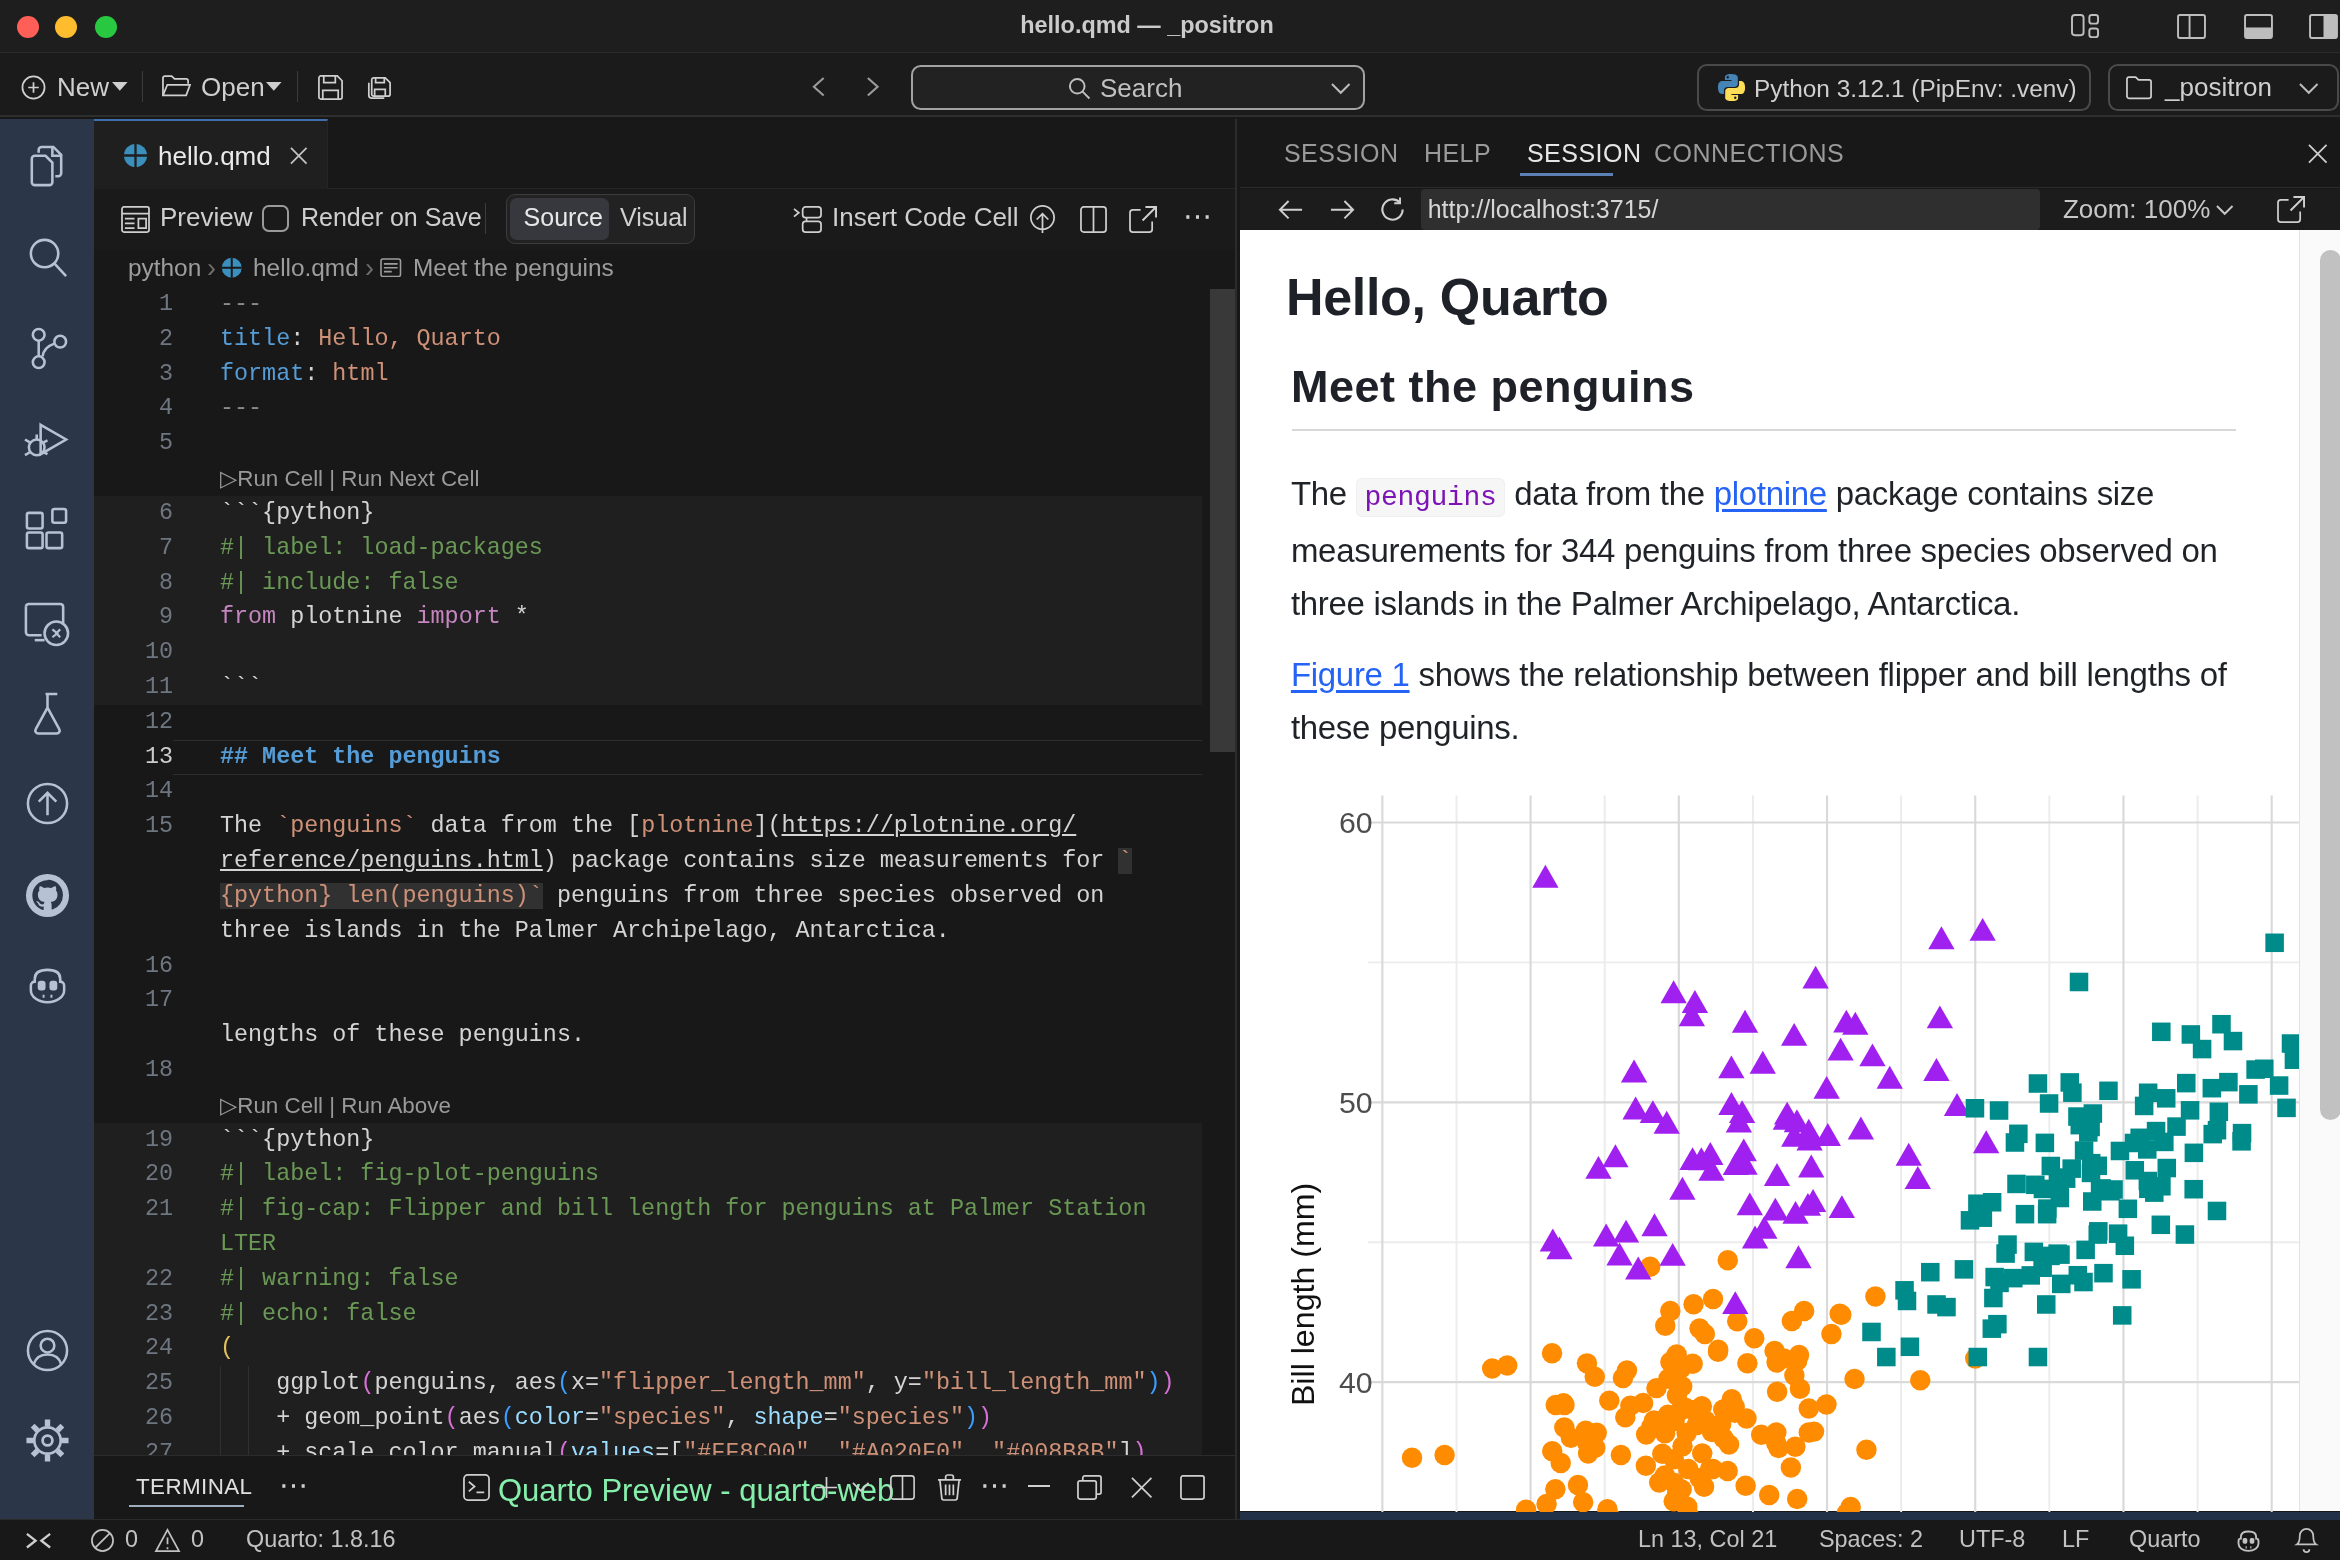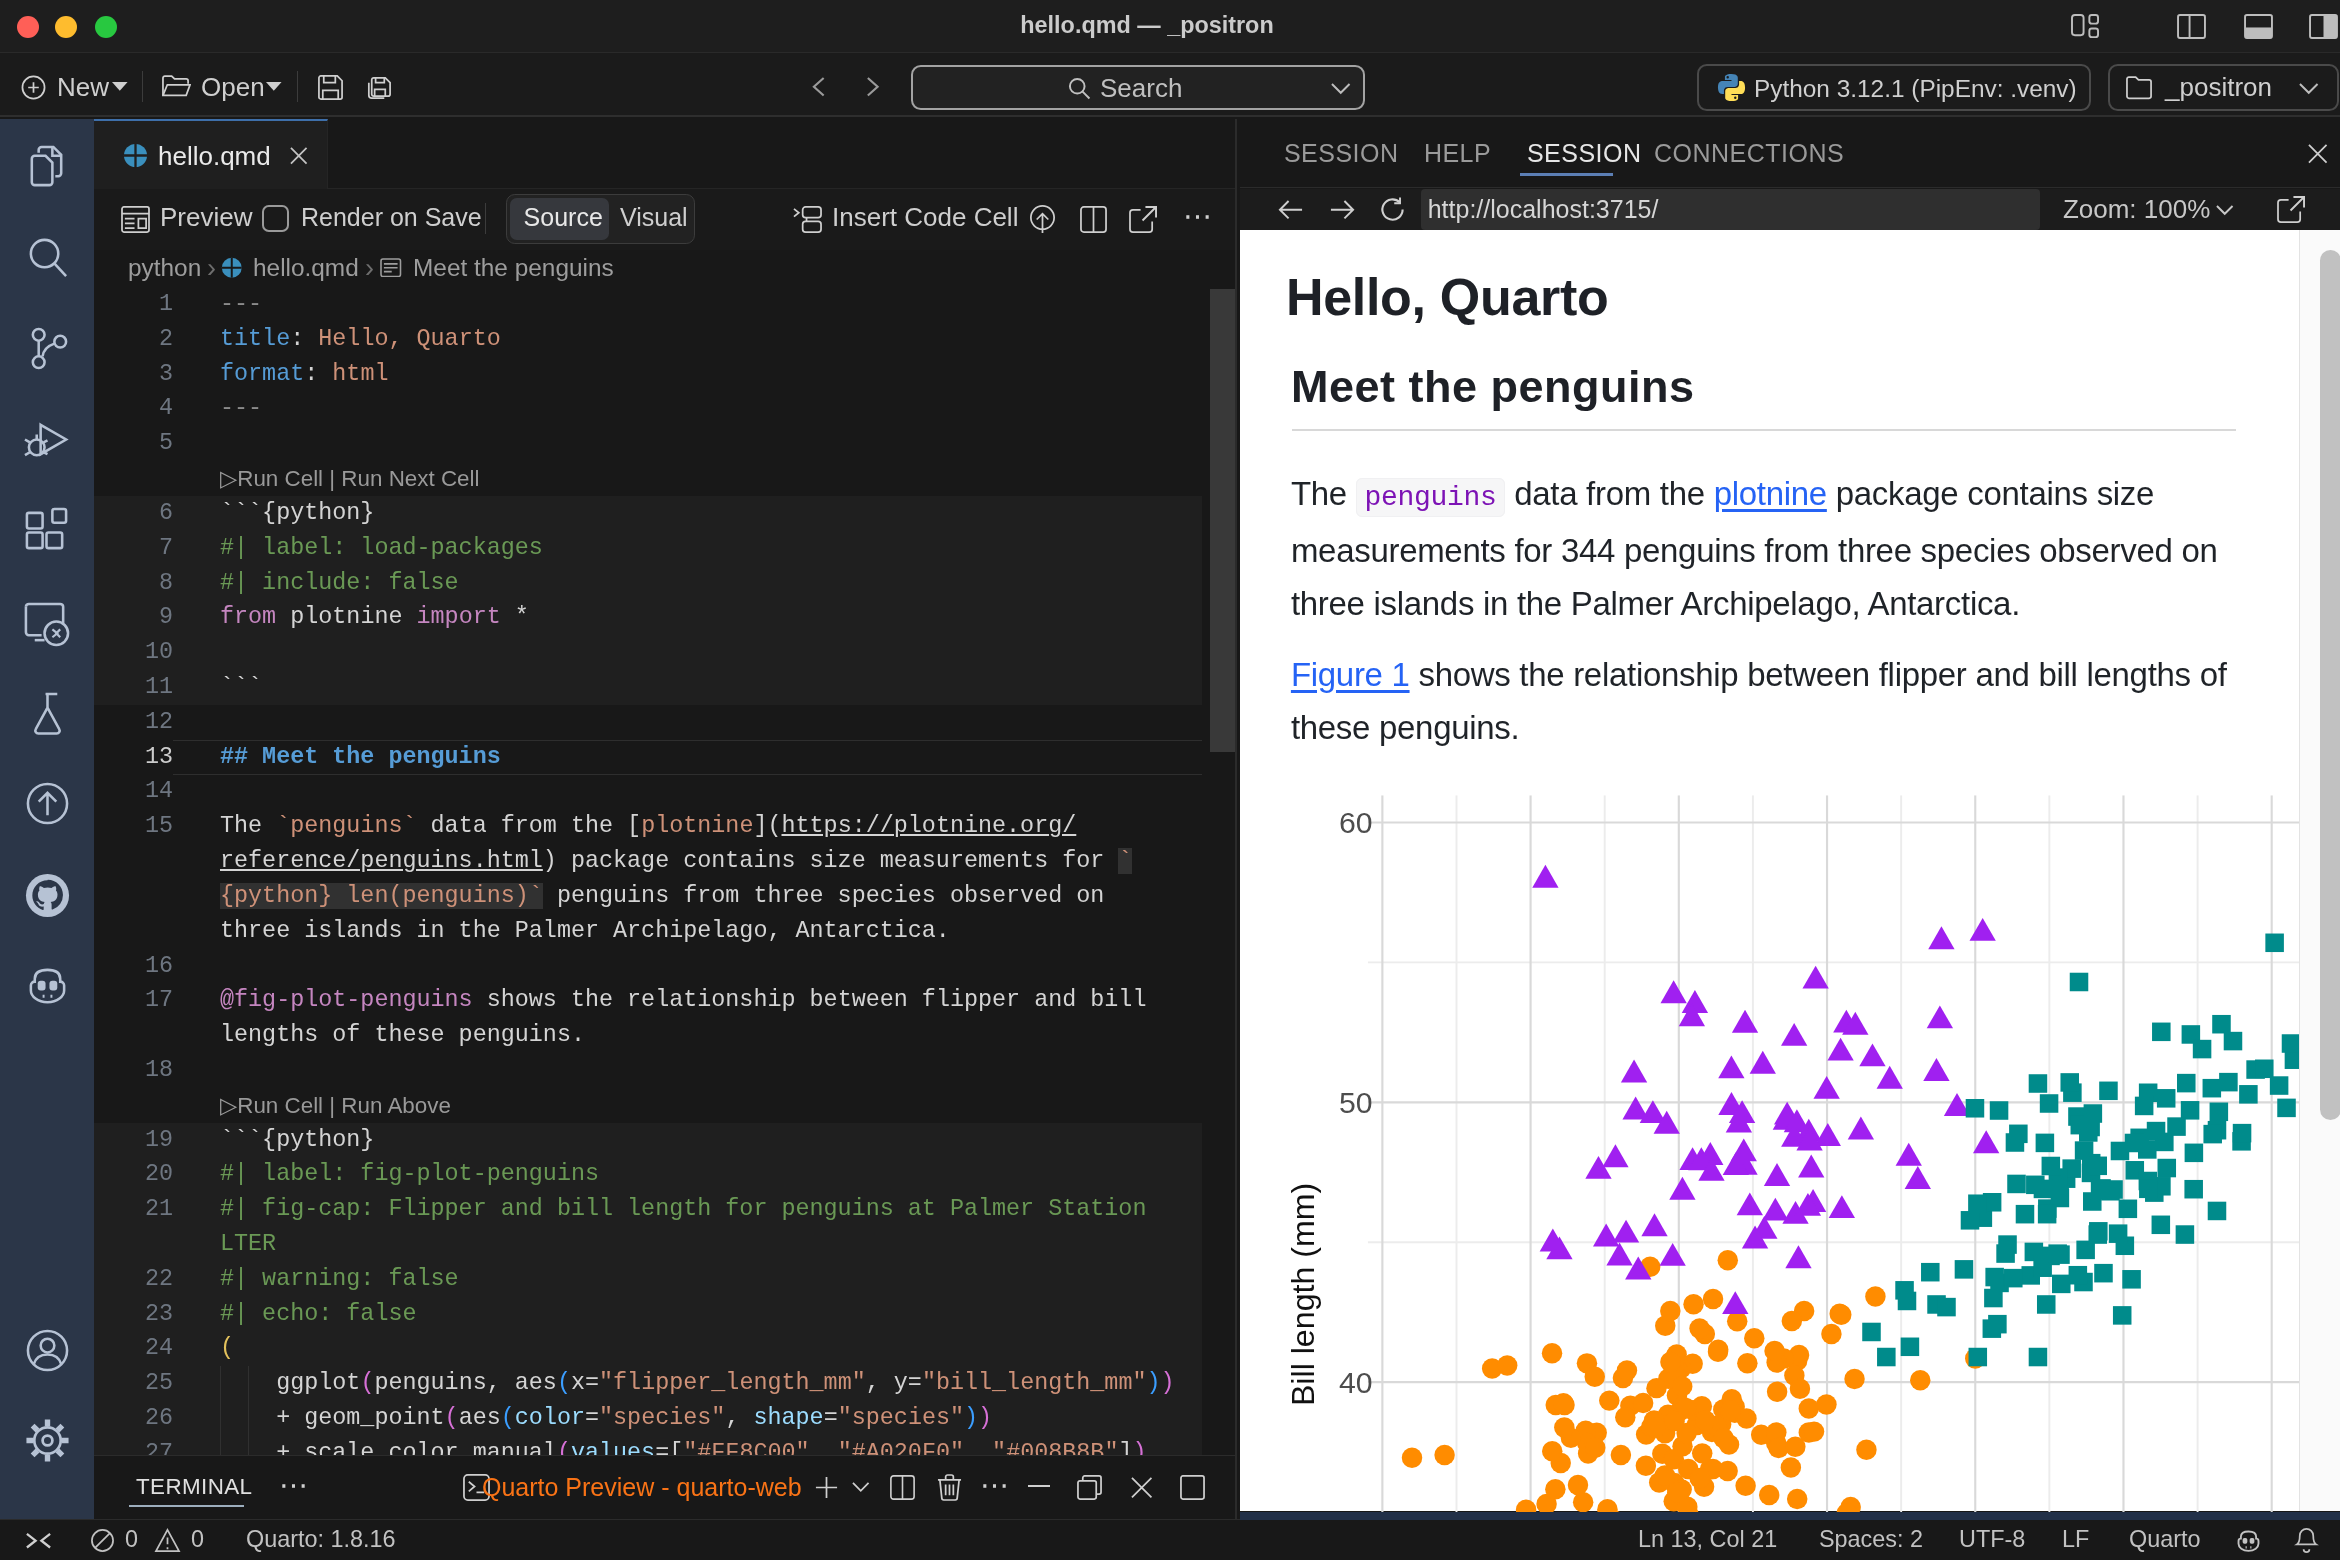--- a/index.html
+++ b/index.html
@@ -356,21 +356,20 @@
 <span class="ct"><span class="st icode">{python} len(penguins)`</span> penguins from three species observed on</span>
 </div>
 <div class="row" style="top:627px">
 <span class="ct">three islands in the Palmer Archipelago, Antarctica.</span>
 </div>
 <div class="row" style="top:662px">
 <span class="gut">16</span>
 </div>
 <div class="row" style="top:696px">
 <span class="gut">17</span>
-<span class="ct"><span class="kw">@fig-plot-penguins</span> shows the relationship between flipper and bill</span>
 </div>
 <div class="row" style="top:731px">
 <span class="ct">lengths of these penguins.</span>
 </div>
 <div class="row" style="top:766px">
 <span class="gut">18</span>
 </div>
 <div class="row" style="top:801px">
 <span class="ct"><span class="lens">▷Run Cell | Run Above</span></span>
 </div>
@@ -417,21 +416,21 @@
 </div>
 
 <div class="abs" id="termbar">
   <div class="abs" style="left:42px;top:17.6px;font-size:22.4px;color:#e0e0e0;letter-spacing:0.4px">TERMINAL</div>
   <div class="abs" style="left:35px;top:49px;width:115px;height:2px;background:#9daebe"></div>
   <div class="abs" style="left:185px;top:11.7px;font-size:29px;color:#cfcfcf;letter-spacing:2px">⋯</div>
   <svg class="abs" style="left:369px;top:17.6px" width="27" height="27" viewBox="0 0 28 28" fill="none" stroke="#cfcfcf" stroke-width="1.8">
       <rect x="1" y="1" width="26" height="26" rx="4"></rect>
       <path d="M6 8l6 5-6 5M14 19h8"></path>
     </svg>
-  <div class="abs" style="left:388px;top:16.6px;font-size:25px;color:#f97316">Quarto Preview - quarto-web</div>
+  <div class="abs" style="left:404px;top:16.6px;font-size:31px;color:#86efac">Quarto Preview - quarto-web</div>
   <svg class="abs" style="left:720px;top:18.5px" width="25" height="25" viewBox="0 0 26 26" stroke="#cfcfcf" stroke-width="1.8">
       <path d="M13 2v22M2 13h22"></path>
     </svg>
   <svg class="abs" style="left:757px;top:25px" width="19.5" height="12.7" viewBox="0 0 20 13" fill="none" stroke="#cfcfcf" stroke-width="1.8">
       <path d="M2 2l8 8 8-8"></path>
     </svg>
   <svg class="abs" style="left:796px;top:18.5px" width="25" height="25" viewBox="0 0 28 28" fill="none" stroke="#cfcfcf" stroke-width="1.8">
       <rect x="1" y="1" width="26" height="26" rx="3"></rect>
       <path d="M14 1v26"></path>
     </svg>

